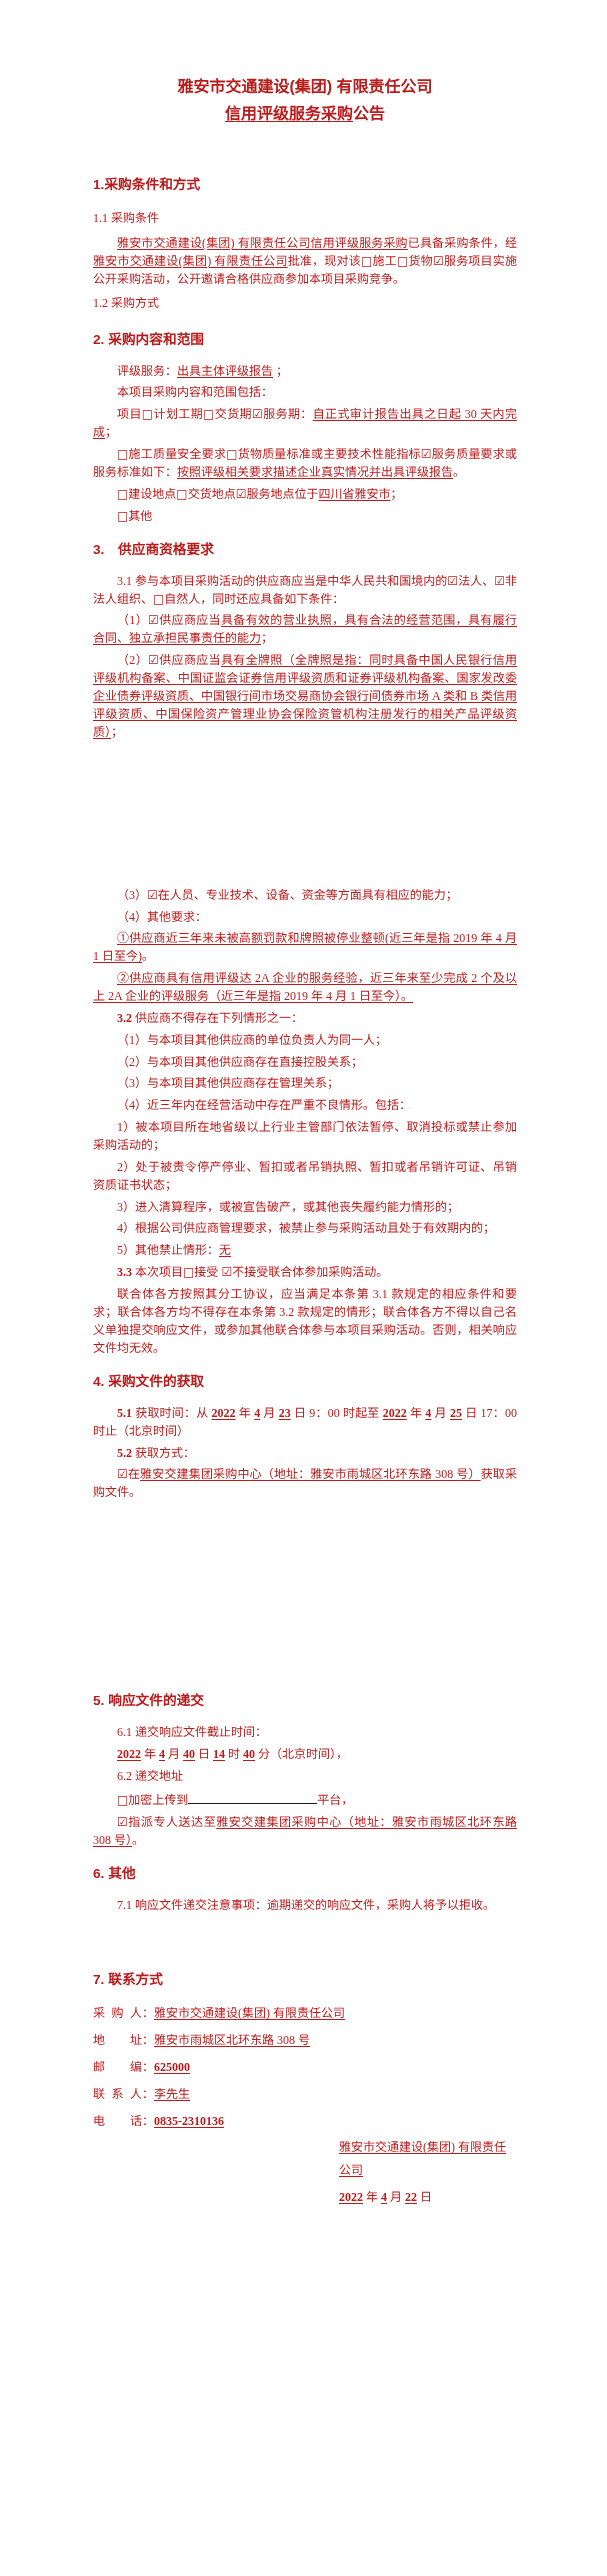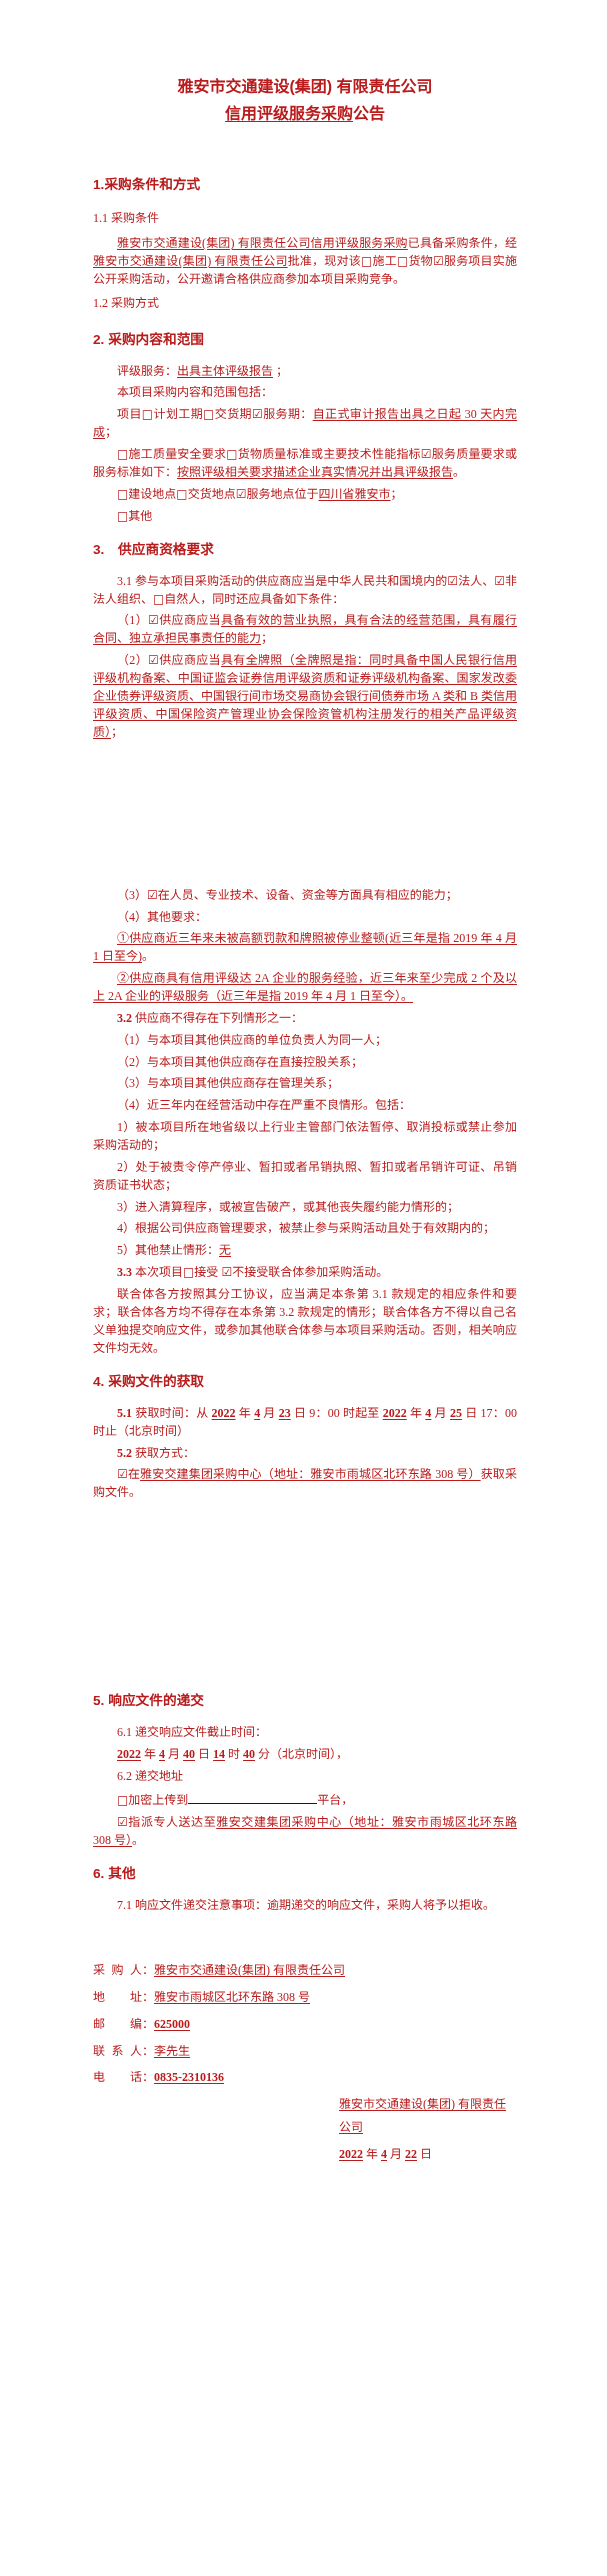--- a/index.html
+++ b/index.html
@@ -102,20 +102,21 @@
       <div class="spacer-b"></div>
       <div class="heading"><span>5. 响应文件的递交</span></div>
       <div class="para"><span>6.1 递交响应文件截止时间：</span></div>
       <div class="para"><span class="u b">2022</span><span> 年 </span><span class="u b">4</span><span> 月 </span><span class="u b">40</span><span> 日 </span><span class="u b">14</span><span> 时 </span><span class="u b">40</span><span> 分（北京时间），</span></div>
       <div class="para"><span>6.2 递交地址</span></div>
       <div class="para"><span class="box">□</span><span>加密上传到</span><span class="blank" style="width: 129px;"></span><span>平台，</span></div>
       <div class="para"><span class="box">☑</span><span>指派专人送达至</span><span class="u">雅安交建集团采购中心（地址：雅安市雨城区北环东路 308 号）</span><span>。</span></div>
       <div class="heading"><span>6. 其他</span></div>
       <div class="para"><span>7.1 响应文件递交注意事项：逾期递交的响应文件，采购人将予以拒收。</span></div>
       <div class="spacer-c"></div>
+      <div class="heading"><span>7. 联系方式</span></div>
       <div class="contact"><span class="lbl">采购人</span><span>：</span><span class="u">雅安市交通建设(集团) 有限责任公司</span></div>
       <div class="contact"><span class="lbl">地址</span><span>：</span><span class="u">雅安市雨城区北环东路 308 号</span></div>
       <div class="contact"><span class="lbl">邮编</span><span>：</span><span class="u b">625000</span></div>
       <div class="contact"><span class="lbl">联系人</span><span>：</span><span class="u">李先生</span></div>
       <div class="contact"><span class="lbl">电话</span><span>：</span><span class="u b">0835-2310136</span></div>
       <div class="sign"><span class="u">雅安市交通建设(集团) 有限责任公司</span></div>
       <div class="sign"><span class="u b">2022</span><span> 年 </span><span class="u b">4</span><span> 月 </span><span class="u b">22</span><span> 日</span></div>
     </div>
 </div>
 

